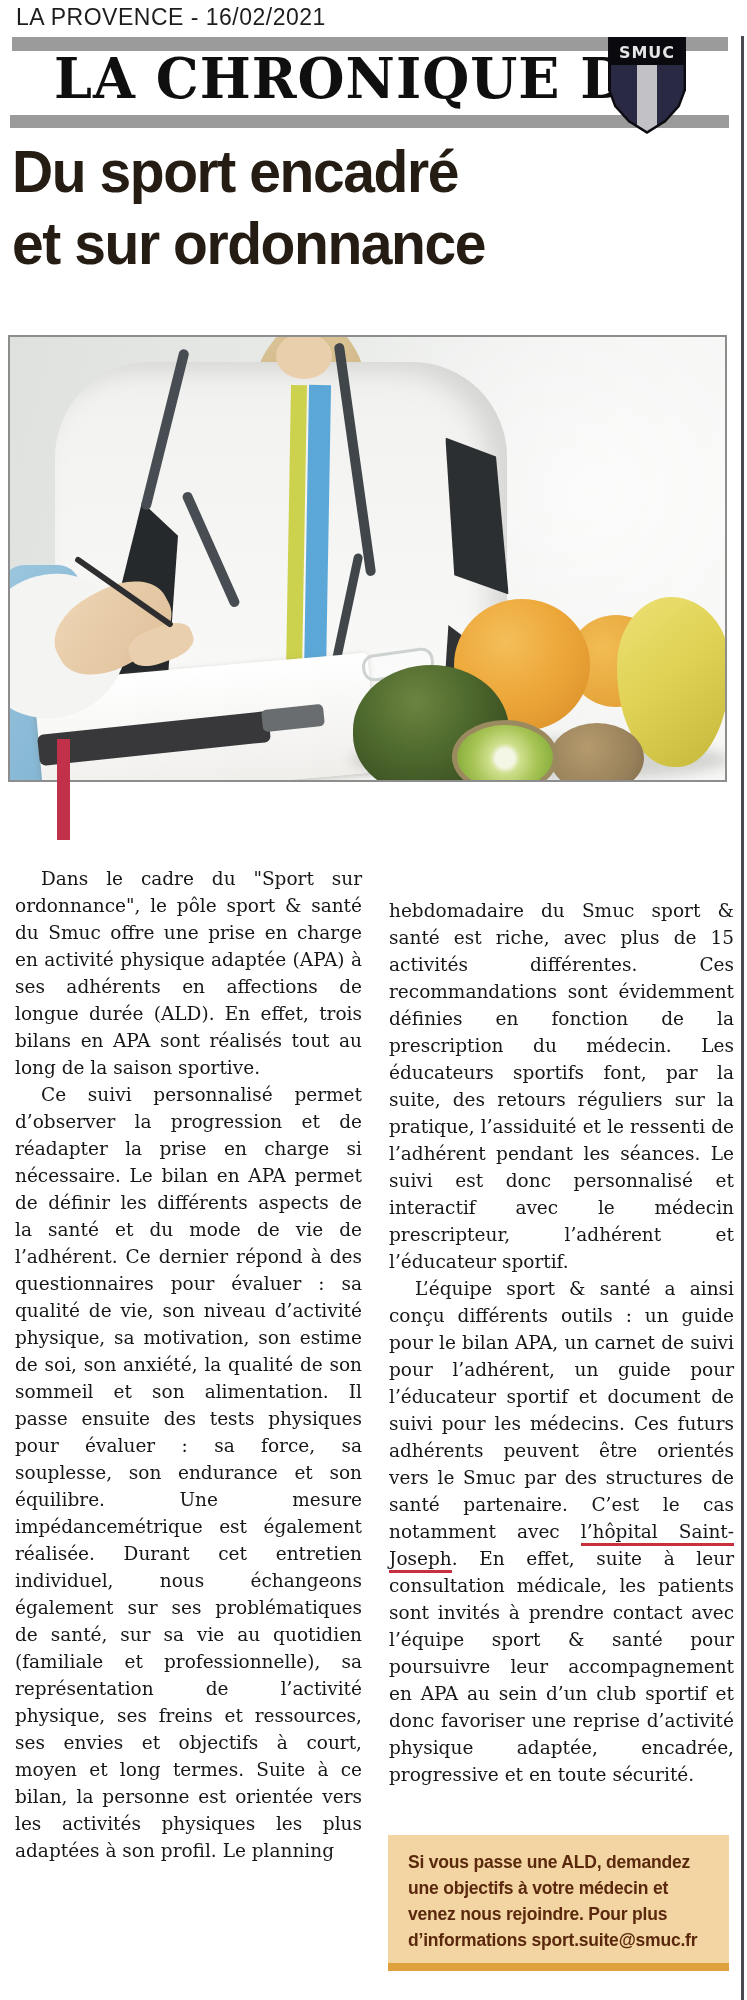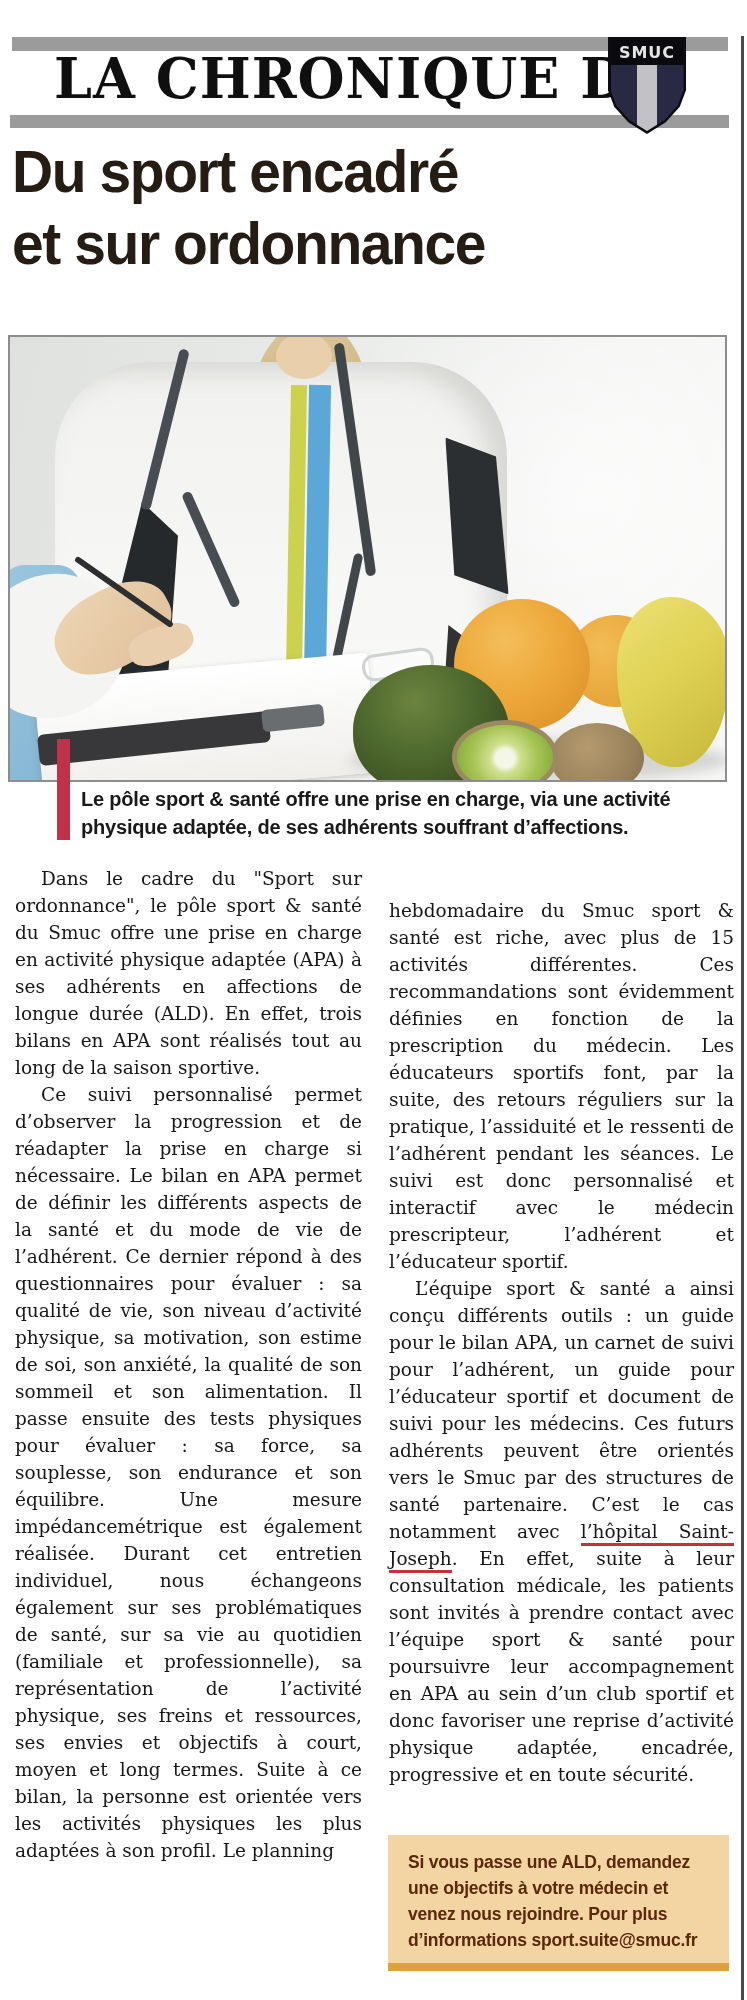--- a/index.html
+++ b/index.html
@@ -122,20 +122,21 @@
   .info-box { position:absolute; left:388px; top:1835px; width:341px; min-height:116px;
     background:#f3d4a3; border-bottom:8px solid #dfa13b; padding:14px 16px 10px 20px;
     font-family:"Liberation Sans", sans-serif; font-weight:700; font-size:17.5px;
     line-height:26px; color:#5a290d; letter-spacing:-.2px; }
 </style>
 </head>
 <body>
 
 <div class="page">
 
+  <div class="masthead">LA PROVENCE - 16/02/2021</div>
   <div class="page-border-right"></div>
 
   <div class="banner">
     <div class="bar-top"></div>
     <div class="bar-bottom"></div>
     <div class="banner-title">LA CHRONIQUE DU</div>
     <div class="crest">
       <div class="crest-inner">
         <div class="crest-top">SMUC</div>
         <div class="crest-body">
@@ -180,24 +181,20 @@
     <div class="ph-fruit-shadow"></div>
     <div class="ph-orange2"></div>
     <div class="ph-orange1"></div>
     <div class="ph-apple"></div>
     <div class="ph-avocado"></div>
     <div class="ph-kiwi-whole"></div>
     <div class="ph-kiwi-cut"></div>
   </div>
 
   <div class="caption-bar"></div>
-  <div class="caption">
-    <div>Le pôle sport &amp; santé offre une prise en charge, via une activité</div>
-    <div>physique adaptée, de ses adhérents souffrant d’affections.</div>
-  </div>
 
   <div class="col col-left">
     <p>Dans le cadre du "Sport sur ordonnance", le pôle sport &amp; santé du Smuc offre une prise en charge en activité physique adaptée (APA) à ses adhérents en affections de longue durée (ALD). En effet, trois bilans en APA sont réalisés tout au long de la saison sportive.</p>
     <p>Ce suivi personnalisé permet d’observer la progression et de réadapter la prise en charge si nécessaire. Le bilan en APA permet de définir les différents aspects de la santé et du mode de vie de l’adhérent. Ce dernier répond à des questionnaires pour évaluer : sa qualité de vie, son niveau d’activité physique, sa motivation, son estime de soi, son anxiété, la qualité de son sommeil et son alimentation. Il passe ensuite des tests physiques pour évaluer : sa force, sa souplesse, son endurance et son équilibre. Une mesure impédancemétrique est également réalisée. Durant cet entretien individuel, nous échangeons également sur ses problématiques de santé, sur sa vie au quotidien (familiale et professionnelle), sa représentation de l’activité physique, ses freins et ressources, ses envies et objectifs à court, moyen et long termes. Suite à ce bilan, la personne est orientée vers les activités physiques les plus adaptées à son profil. Le planning</p>
   </div>
 
   <div class="col col-right">
     <p class="no-indent">hebdomadaire du Smuc sport &amp; santé est riche, avec plus de 15 activités différentes. Ces recommandations sont évidemment définies en fonction de la prescription du médecin. Les éducateurs sportifs font, par la suite, des retours réguliers sur la pratique, l’assiduité et le ressenti de l’adhérent pendant les séances. Le suivi est donc personnalisé et interactif avec le médecin prescripteur, l’adhérent et l’éducateur sportif.</p>
     <p><span>L’équipe sport &amp; santé a ainsi conçu différents outils : un guide pour le bilan APA, un carnet de suivi pour l’adhérent, un guide pour l’éducateur sportif et document de suivi pour les médecins. Ces futurs adhérents peuvent être orientés vers le Smuc par des structures de santé partenaire. C’est le cas notamment avec </span><span class="underline-red">l’hôpital Saint-Joseph</span><span>. En effet, suite à leur consultation médicale, les patients sont invités à prendre contact avec l’équipe sport &amp; santé pour poursuivre leur accompagnement en APA au sein d’un club sportif et donc favoriser une reprise d’activité physique adaptée, encadrée, progressive et en toute sécurité.</span></p>
   </div>

